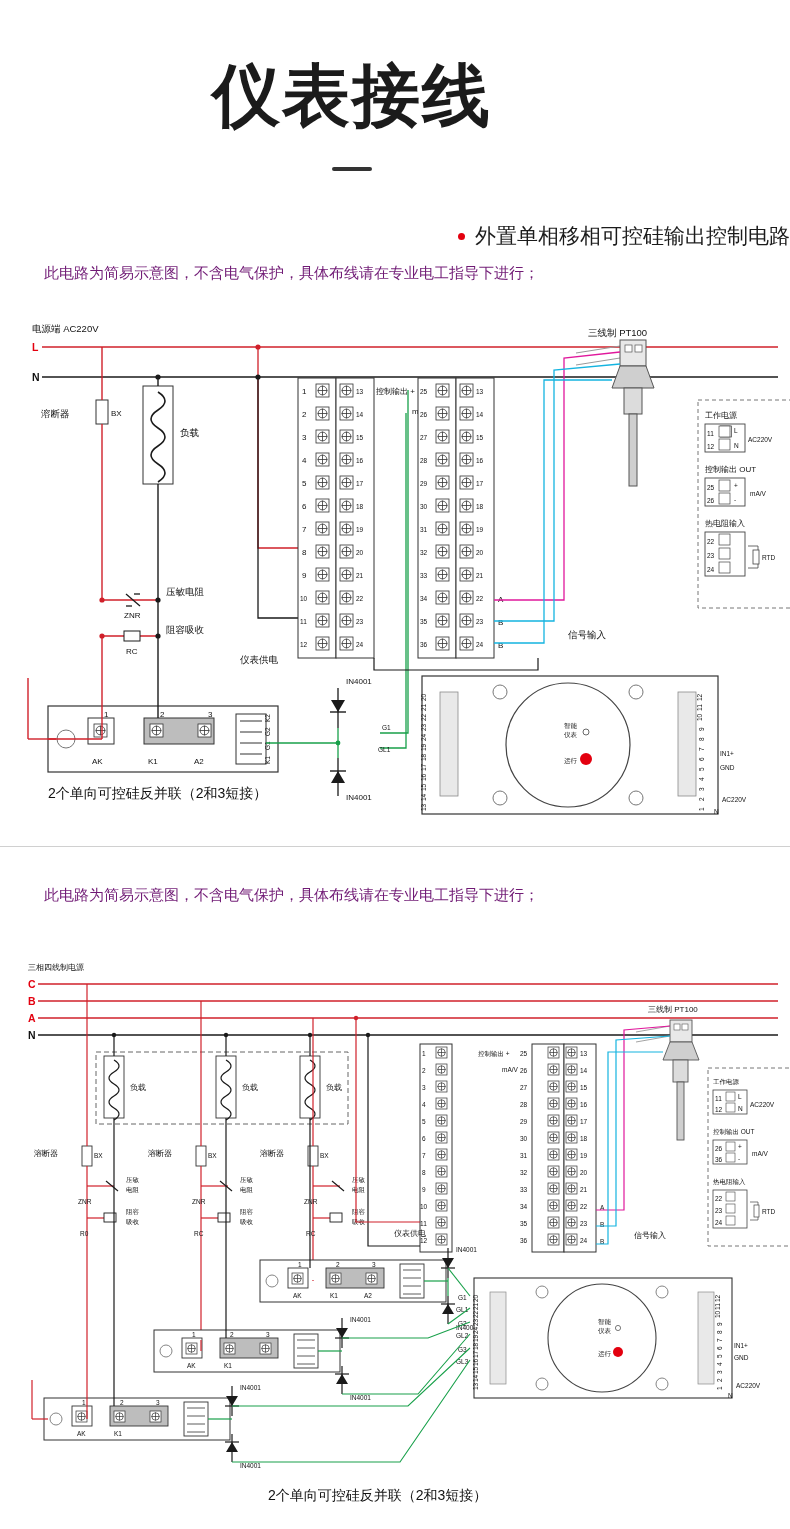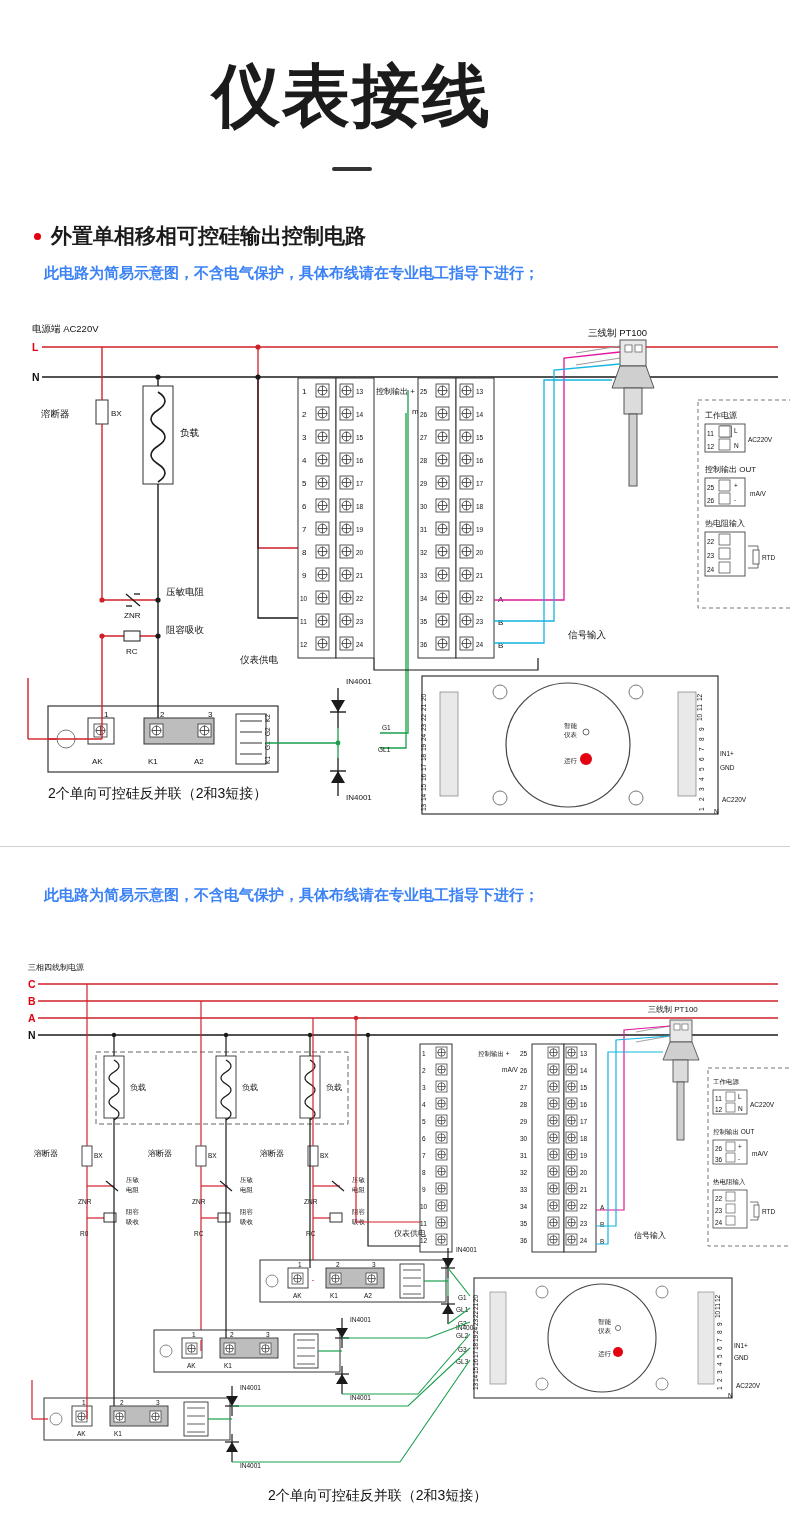--- a/index.html
+++ b/index.html
@@ -26,26 +26,26 @@
   }
   .title-rule {
     width:40px; height:4px; background:#333;
     margin:34px auto 0 auto; border-radius:2px;
   }
 
   
   .sec-head {
     display:flex; align-items:center; gap:10px;
     margin:0 0 0 34px;
-    font-size:21px; font-weight:bold; color:#1b1b1b;
+    font-size:21px; font-weight:normal; color:#1b1b1b;justify-content:flex-end;
   }
   .bullet { width:7px; height:7px; border-radius:50%; background:#e3000f; flex:none; }
   .sec-sub {
     margin:14px 0 0 44px;
-    font-size:15px; font-weight:bold; color:#3b82f6;
+    font-size:15px; font-weight:normal; color:#701a75;
   }
 
   .hr { position:absolute; left:0; width:790px; height:1px; background:#d0d0d0; }
 
   
   .diagram { position:absolute; left:8px; }
   .d1 { top:318px; }
   .d2 { top:960px; }
   svg { display:block; }
 

